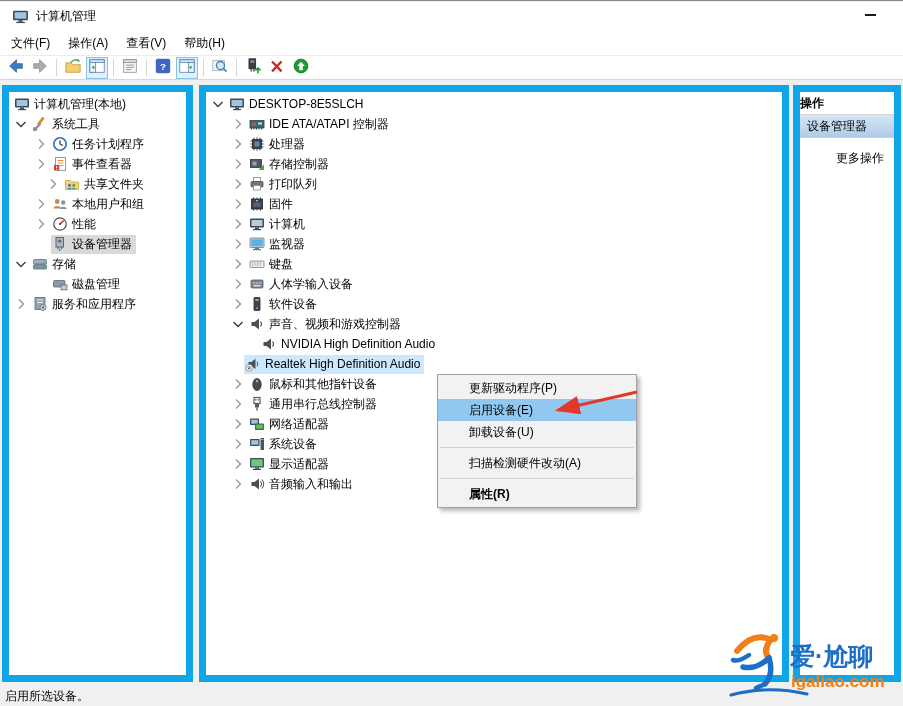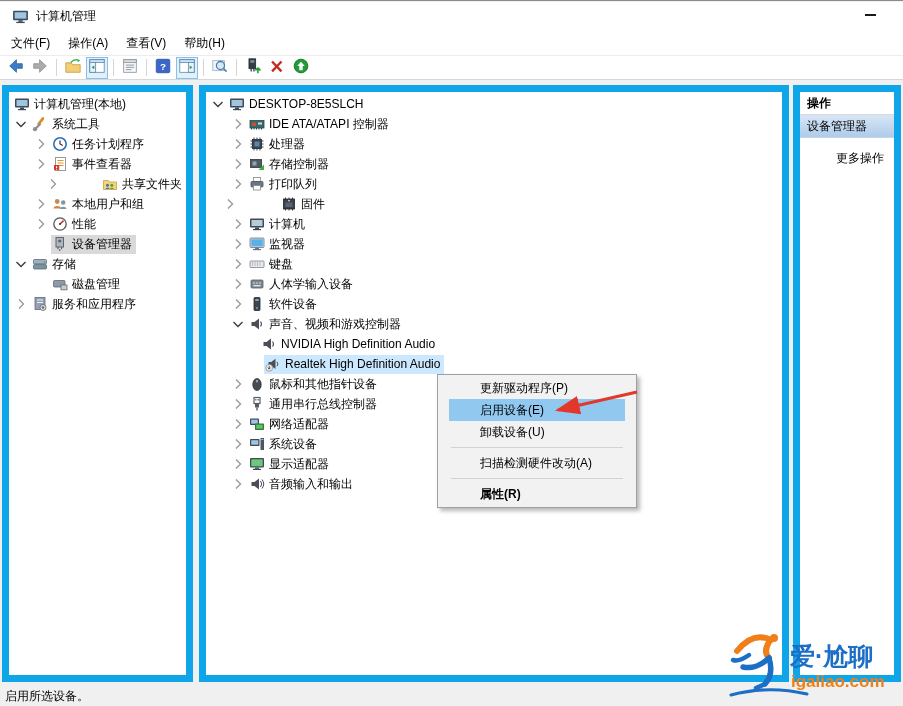--- a/index.html
+++ b/index.html
@@ -30,27 +30,27 @@
   .tree{padding-top:2px;}
   .trow{height:20px;display:flex;align-items:center;white-space:nowrap;cursor:default;}
   .exp{width:16px;height:16px;flex:none;margin-right:2px;}
   .exp svg{width:16px;height:16px;}
   .hlwrap{display:flex;align-items:center;height:19px;padding-right:4px;}
   .ticon{width:16px;height:16px;flex:none;margin:0 4px 0 1px;}
   .ticon svg{width:16px;height:16px;}
   .sel-gray>.hlwrap{background:#d9d9d9;}
   .sel-blue>.hlwrap{background:#cce8ff;}
   
-  .actions-header{height:22px;line-height:22px;padding-left:7px;font-weight:bold;border-bottom:1px solid #d9d9d9;}
+  .actions-header{height:22px;line-height:22px;font-weight:bold;border-bottom:1px solid #d9d9d9;}
   .action-selected{height:22px;line-height:22px;padding-left:7px;background:linear-gradient(#d7e6f6,#aecbe8);border-bottom:1px solid #c2d6ea;}
   .action-more{height:20px;line-height:20px;padding-left:36px;margin-top:10px;}
   
   .statusbar{position:absolute;left:0;top:684px;width:100%;height:22px;background:#f0f0f0;display:flex;align-items:center;padding-left:5px;box-sizing:border-box;}
   
-  .cmenu{position:absolute;left:437px;top:373px;width:200px;background:#f2f2f2;border:1px solid #a0a0a0;box-shadow:3px 3px 4px rgba(0,0,0,.28);padding:2px 11px;z-index:20;box-sizing:border-box;}
+  .cmenu{position:absolute;left:437px;top:373px;width:200px;background:#f2f2f2;border:1px solid #a0a0a0;box-shadow:3px 3px 4px rgba(0,0,0,.28);padding:2px 0;z-index:20;box-sizing:border-box;}
   .cmi{height:22px;line-height:22px;padding-left:31px;cursor:default;}
   .cmi.hl{background:#90c8f0;}
   .cmi.bold{font-weight:bold;}
   .csep{height:1px;background:#d2d2d2;margin:4px 2px;}
   .red-arrow{position:absolute;left:540px;top:383px;z-index:30;pointer-events:none;}
   .watermark{position:absolute;left:723px;top:626px;z-index:40;pointer-events:none;}
 </style>
 </head>
 <body>
 
@@ -203,21 +203,21 @@
           <span class="hlwrap">
             <span class="ticon"><svg viewBox="0 0 16 16">
                 <rect x="3.5" y="1.5" width="10" height="13" fill="#fff" stroke="#9a9a9a"></rect>
                 <path d="M5.5 4.5 h6 M5.5 7 h6 M5.5 9.5 h6" stroke="#e0922f"></path>
                 <rect x="2" y="9" width="5.2" height="5.2" fill="#d23b2a"></rect>
                 <path d="M4.6 10.2 v2 M4.6 13.1 v.7" stroke="#fff" stroke-width="1.1"></path>
               </svg></span>
             <span class="tlabel">事件查看器</span>
           </span>
         </div>
-        <div class="trow" style="padding-left: 36px; justify-content: space-between;">
+        <div class="trow" style="padding-left: 36px;">
           <span class="exp"><svg viewBox="0 0 16 16">
               <path d="M6 3.5 L10.5 8 L6 12.5" fill="none" stroke="#9a9a9a" stroke-width="1.4"></path>
             </svg></span>
           <span class="hlwrap">
             <span class="ticon"><svg viewBox="0 0 16 16">
                 <path d="M1.5 4.5 h5 l1 1.5 h7 v7.5 h-13 z" fill="#f6d47c" stroke="#c9a23e" stroke-width=".8"></path>
                 <circle cx="5.5" cy="9.3" r="1.5" fill="#3f74c0"></circle>
                 <circle cx="9.8" cy="9.3" r="1.5" fill="#52a04a"></circle>
                 <path d="M3.6 13 c0-1.8 3.8-1.8 3.8 0 z" fill="#3f74c0"></path>
                 <path d="M7.9 13 c0-1.8 3.8-1.8 3.8 0 z" fill="#52a04a"></path>
@@ -368,21 +368,21 @@
           <span class="hlwrap">
             <span class="ticon"><svg viewBox="0 0 16 16">
                 <rect x="4.5" y="1.5" width="7" height="4" fill="#fff" stroke="#888" stroke-width=".8"></rect>
                 <rect x="2" y="5.5" width="12" height="5.5" rx="1" fill="#6b7682" stroke="#49525c" stroke-width=".8"></rect>
                 <rect x="4.5" y="9.5" width="7" height="4.5" fill="#fff" stroke="#888" stroke-width=".8"></rect>
                 <circle cx="12" cy="7.2" r=".7" fill="#3fae49"></circle>
               </svg></span>
             <span class="tlabel">打印队列</span>
           </span>
         </div>
-        <div class="trow" style="padding-left: 16px; gap: 40px;">
+        <div class="trow" style="padding-left: 24px;">
           <span class="exp"><svg viewBox="0 0 16 16">
               <path d="M6 3.5 L10.5 8 L6 12.5" fill="none" stroke="#9a9a9a" stroke-width="1.4"></path>
             </svg></span>
           <span class="hlwrap">
             <span class="ticon"><svg viewBox="0 0 16 16">
                 <path d="M4.5 1.5 v1.5 M8 1.5 v1.5 M11.5 1.5 v1.5 M4.5 13 v1.5 M8 13 v1.5 M11.5 13 v1.5" stroke="#39424e"></path>
                 <rect x="2.5" y="3" width="11" height="10" fill="#39424e" stroke="#222" stroke-width=".8"></rect>
                 <circle cx="8" cy="4.6" r=".9" fill="#d8d8d8"></circle>
                 <rect x="4.5" y="6.5" width="7" height="4.5" fill="#5a6470"></rect>
               </svg></span>
@@ -472,21 +472,21 @@
         <div class="trow" style="padding-left: 36px;">
           <span class="exp"></span>
           <span class="hlwrap">
             <span class="ticon"><svg viewBox="0 0 16 16">
                 <path d="M2.5 6 h3 L10 2.5 V13.5 L5.5 10 h-3 z" fill="#4a4f57"></path>
                 <path d="M11.5 5.5 q2 2.5 0 5" fill="none" stroke="#4a4f57" stroke-width="1.1"></path>
               </svg></span>
             <span class="tlabel">NVIDIA High Definition Audio</span>
           </span>
         </div>
-        <div class="trow sel-blue" style="padding-left: 40px;">
+        <div class="trow sel-blue" style="padding-left: 20px;">
           <span class="exp"></span>
           <span class="hlwrap">
             <span class="ticon"><svg viewBox="0 0 16 16">
                 <path d="M3.5 6 h2.8 L10.5 2.8 V13 L6.3 10 h-2.8 z" fill="#4a4f57"></path>
                 <path d="M12 5.8 q1.8 2.2 0 4.4" fill="none" stroke="#4a4f57" stroke-width="1"></path>
                 <circle cx="4.2" cy="11.8" r="3.4" fill="#f2f2f2" stroke="#8a8a8a" stroke-width=".8"></circle>
                 <path d="M4.2 9.9 v3 M4.2 13.2 l-1.4 -1.6 M4.2 13.2 l1.4 -1.6" stroke="#555" stroke-width="1" fill="none"></path>
               </svg></span>
             <span class="tlabel">Realtek High Definition Audio</span>
           </span>

